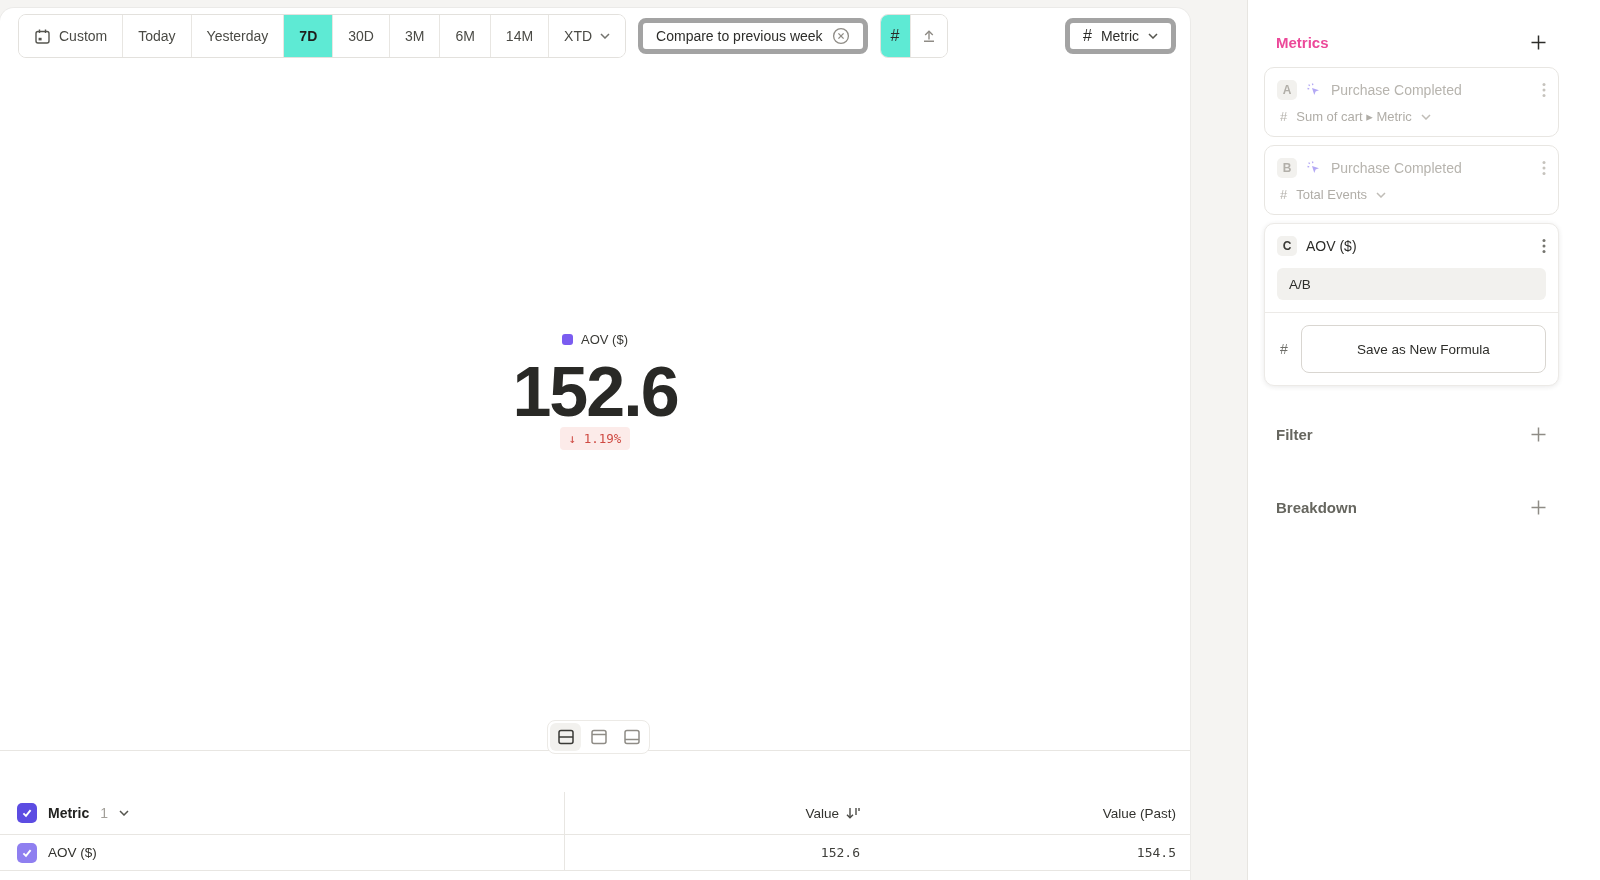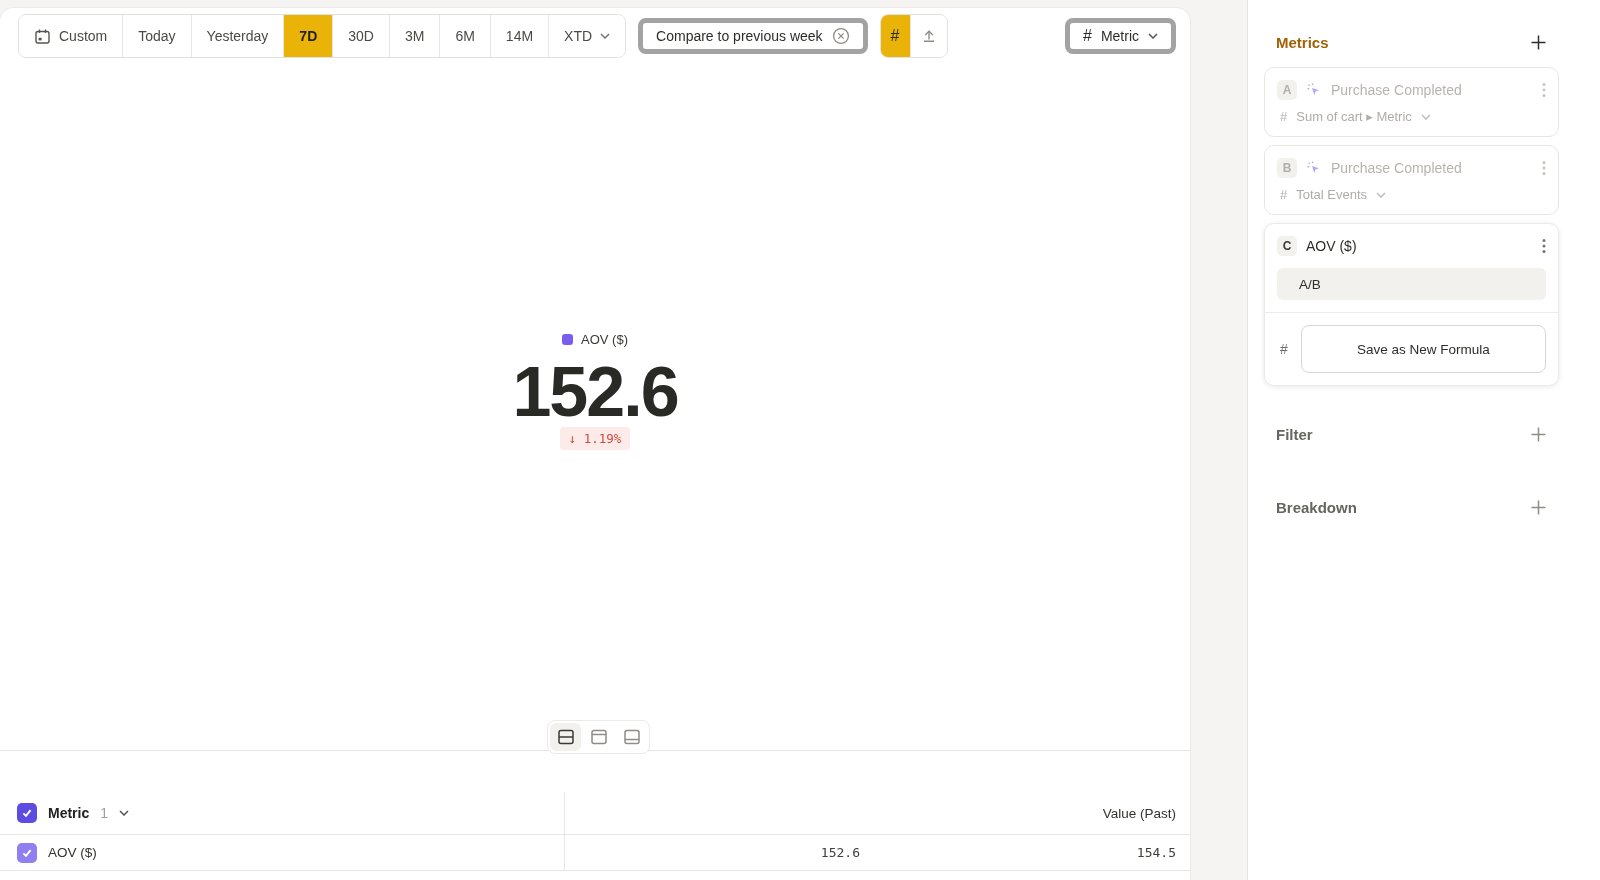--- a/index.html
+++ b/index.html
@@ -13,21 +13,21 @@
 
   
   .toolbar { position:absolute; top:10px; left:18px; right:14px; height:36px;
              display:flex; align-items:center; gap:12px; }
   .seg { display:flex; align-items:stretch; height:44px; border:1px solid #e3e1dd;
          border-radius:8px; background:#fff; overflow:hidden; }
   .seg-item { display:flex; align-items:center; gap:8px; padding:0 15px; background:#fff;
               border:none; border-left:1px solid #e8e6e2; font-family:inherit;
               font-size:14px; color:#4a4a45; cursor:pointer; white-space:nowrap; }
   .seg-item:first-child { border-left:none; }
-  .seg-item.selected { background:#eab308; color:#1e1e1c; font-weight:700; }
+  .seg-item.selected { background:#5eead4; color:#1e1e1c; font-weight:700; }
   .seg-item.sq { padding:0 10px; }
   .pill { display:flex; align-items:center; gap:9px; height:36px; padding:0 13px;
           border:5px solid #a3a3a3; border-radius:8px; background:#fff;
           font-family:inherit; font-size:14px; color:#2d2d2a; cursor:pointer; white-space:nowrap; }
   .spacer { flex:1; }
   .hash { font-size:16px; font-weight:500; color:#2b2b28; }
   .metric-btn { font-weight:500; }
 
   
   .big-number-block { position:absolute; top:324px; left:0; width:1190px; text-align:center; }
@@ -65,38 +65,38 @@
   .checkbox { width:20px; height:20px; border-radius:5px; display:flex; align-items:center;
               justify-content:center; cursor:pointer; }
   .checkbox.dark { background:#5c4ce2; }
   .checkbox.light { background:#8f7ff0; }
 
   
   .sidebar { position:absolute; left:1247px; top:0; width:353px; height:880px;
              background:#fff; border-left:1px solid #e7e5e1; }
   .side-head { margin:34px 0 16px 16px; width:295px; padding:0 12px; display:flex;
                align-items:center; justify-content:space-between; }
-  .side-title { font-size:15px; font-weight:700; color:#a16207; }
+  .side-title { font-size:15px; font-weight:700; color:#ec4899; }
   .icon-btn { background:none; border:none; cursor:pointer; display:flex; align-items:center; padding:0; }
 
   .card { margin:0 0 8px 16px; width:295px; border:1px solid #e8e6e2; border-radius:10px;
           background:#fff; padding:12px; }
   .card.active { border-color:#eceae7; box-shadow:0 1px 5px rgba(40,40,35,0.10); }
   .card-row1 { display:flex; align-items:center; gap:9px; }
   .badge { width:20px; height:20px; border-radius:5px; background:#f2f1ee; font-size:12px;
            font-weight:600; display:flex; align-items:center; justify-content:center; color:#3a3a36; }
   .dimmed .badge { color:#b2afa9; }
   .card-name { font-size:14px; font-weight:500; color:#2d2d2a; }
   .dimmed .card-name { color:#b7b4ae; }
   .dots { margin-left:auto; }
   .card-row2 { margin-top:9px; display:flex; align-items:center; gap:9px; padding-left:3px;
                font-size:13px; color:#b0ada7; }
   .agg-hash { font-size:13px; font-weight:500; color:#b5b2ac; }
   .formula-input { margin-top:12px; width:100%; background:#f2f1ee; border:none; border-radius:6px;
-                   height:32px; padding:0 22px; font-family:inherit; font-size:13.5px; color:#2d2d2a; }
+                   height:32px; padding:0 12px; font-family:inherit; font-size:13.5px; color:#2d2d2a; }
   .card-divider { border-top:1px solid #eceae7; margin:12px -12px 0; }
   .save-row { display:flex; align-items:center; gap:13px; margin-top:12px; padding-left:3px; }
   .save-hash { font-size:14px; font-weight:500; color:#6f6f6a; }
   .save-btn { flex:1; height:48px; border:1px solid #d9d6d1; border-radius:8px; background:#fff;
               font-family:inherit; font-size:13.5px; font-weight:500; color:#2d2d2a; cursor:pointer; }
 
   .side-section { margin:0 0 0 16px; width:295px; padding:0 12px; display:flex;
                   align-items:flex-start; justify-content:space-between; }
   .side-section.filter { margin-top:40px; }
   .side-section.breakdown { margin-top:56px; }
@@ -236,20 +236,31 @@
           <svg width="12" height="12" viewBox="0 0 14 14" fill="none" stroke="#fff" stroke-width="2.2">
               <polyline points="2.8,7.5 5.8,10.4 11.2,3.6"></polyline>
             </svg>
         </span>
         <span class="metric-word">Metric</span>
         <span class="metric-count">1</span>
         <span>
           <svg width="10" height="6" viewBox="0 0 10 6" fill="none" stroke="#55554f" stroke-width="1.5">
               <polyline points="1,1 5,5 9,1"></polyline>
             </svg>
+        </span>
+      </div>
+      <div class="col-value">
+        <span class="th-label">Value</span>
+        <span>
+          <svg width="15" height="14" viewBox="0 0 15 14" fill="none" stroke="#4a4a46" stroke-width="1.4">
+            <line x1="5" y1="2" x2="5" y2="11.5"></line>
+              <polyline points="2,8.8 5,11.8 8,8.8"></polyline>
+            <line x1="11" y1="2" x2="11" y2="9"></line>
+              <line x1="14" y1="2" x2="14" y2="5"></line>
+          </svg>
         </span>
       </div>
       <div class="col-past">
         <span class="th-label">Value (Past)</span>
       </div>
     </div>
 
     <div class="trow tbody-row">
       <div class="col-name">
         <span class="checkbox light">

